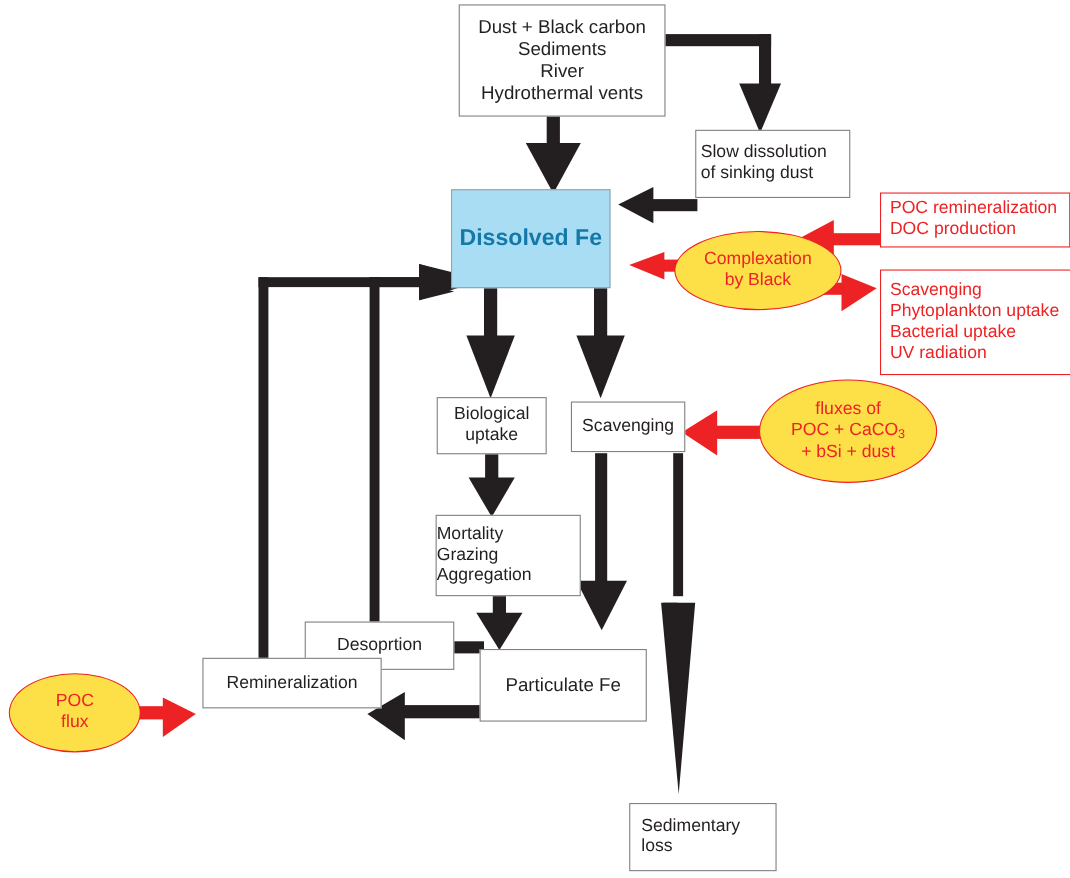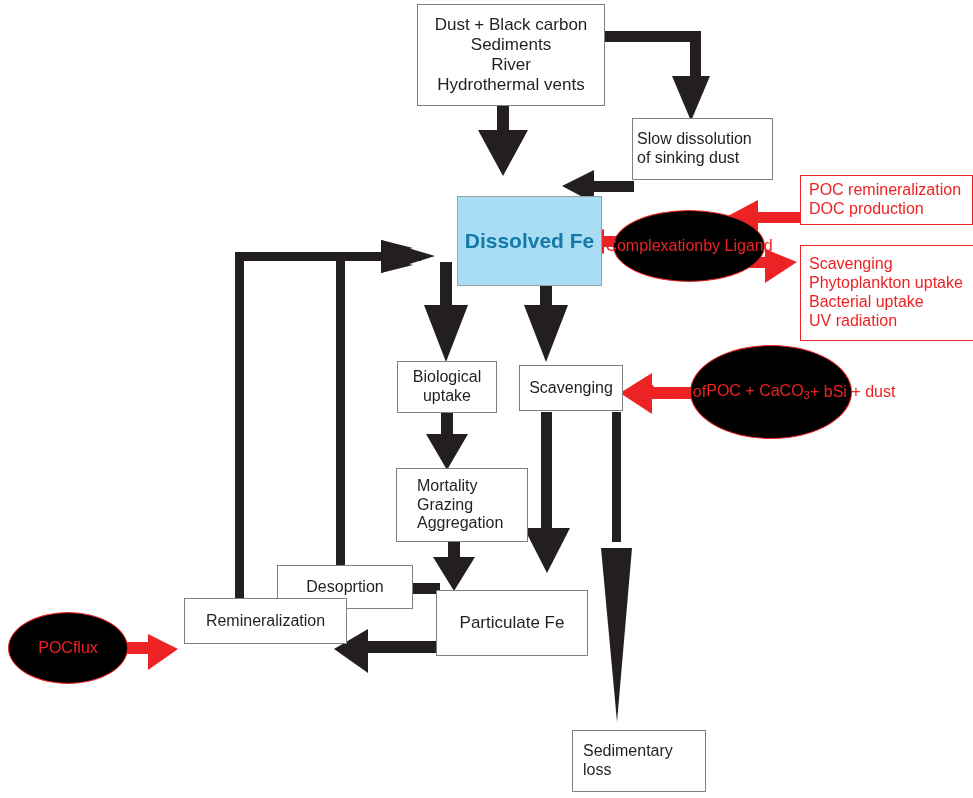--- a/index.html
+++ b/index.html
@@ -6,22 +6,22 @@
   body{width:973px;height:798px;position:relative;overflow:hidden;
        font-family:"Liberation Sans","DejaVu Sans",sans-serif;}
   #canvas{position:absolute;left:0;top:0;width:973px;height:798px;}
 
   .node{position:absolute;box-sizing:border-box;display:flex;flex-direction:column;
         align-items:center;justify-content:center;text-align:center;}
   .boxnode{border:1.6px solid #808080;background:#ffffff;color:#231f20;}
   .boxnode.red{border:1.6px solid #ed2224;color:#ed2224;}
   .boxnode.blue{background:#a9ddf3;border:1.6px solid #9aa0a6;color:#1479a8;
                 font-weight:bold;font-size:21px;}
-  .ell{border:1.7px solid #ed2224;border-radius:50%;color:#ed2224;background:#000000;
-       display:flex;flex-direction:row;align-items:center;justify-content:center;
+  .ell{border:1.7px solid #ed2224;border-radius:50%;color:#ed2224;background:#fde047;
+       display:flex;flex-direction:column;align-items:center;justify-content:center;
        text-align:center;position:absolute;box-sizing:border-box;}
   .ln{line-height:1.18;white-space:nowrap;}
   .lfjust{text-align:left;align-items:flex-start;}
   sub{font-size:.72em;vertical-align:-0.25em;}
 </style>
 </head>
 <body>
 
 <svg id="canvas" viewBox="0 0 973 798" xmlns="http://www.w3.org/2000/svg">
 
@@ -126,57 +126,57 @@
   <div class="ln">Sediments</div>
   <div class="ln">River</div>
   <div class="ln">Hydrothermal vents</div>
 </div>
 
 <div class="node boxnode lfjust" style="left:632px;top:118px;width:141px;height:62px;font-size:16px;padding-left:4px;justify-content:center;">
   <div class="ln">Slow dissolution</div>
   <div class="ln">of sinking dust</div>
 </div>
 
-<div class="node boxnode blue" style="left:457px;top:172px;width:145px;height:90px;margin-top:24px;">
+<div class="node boxnode blue" style="left:410px;top:172px;width:145px;height:90px;">
   <div class="ln">Dissolved Fe</div>
 </div>
 
 <div class="node boxnode red lfjust" style="left:800px;top:175px;width:173px;height:50px;font-size:16px;padding-left:8px;">
   <div class="ln">POC remineralization</div>
   <div class="ln">DOC production</div>
 </div>
 
 <div class="node boxnode red lfjust" style="left:800px;top:245px;width:186px;height:96px;font-size:16px;padding-left:8px;">
   <div class="ln">Scavenging</div>
   <div class="ln">Phytoplankton uptake</div>
   <div class="ln">Bacterial uptake</div>
   <div class="ln">UV radiation</div>
 </div>
 
 <div class="ell" style="left:613px;top:210px;width:152px;height:72px;font-size:16px;">
   <div class="ln">Complexation</div>
-  <div class="ln">by Ligand</div>
+  <div class="ln">by Black</div>
 </div>
 
 <div class="node boxnode" style="left:397px;top:361px;width:100px;height:52px;font-size:16px;">
   <div class="ln">Biological</div>
   <div class="ln">uptake</div>
 </div>
 
 <div class="node boxnode" style="left:519px;top:365px;width:104px;height:46px;font-size:16px;">
   <div class="ln">Scavenging</div>
 </div>
 
 <div class="ell" style="left:690px;top:345px;width:162px;height:94px;font-size:16px;">
   <div class="ln">fluxes of</div>
   <div class="ln">POC + CaCO<sub>3</sub></div>
   <div class="ln">+ bSi + dust</div>
 </div>
 
-<div class="node boxnode lfjust" style="left:396px;top:468px;width:132px;height:74px;font-size:16px;padding-left:20px;">
+<div class="node boxnode lfjust" style="left:396px;top:468px;width:132px;height:74px;font-size:16px;padding-left:0;">
   <div class="ln">Mortality</div>
   <div class="ln">Grazing</div>
   <div class="ln">Aggregation</div>
 </div>
 
 <div class="node boxnode" style="left:277px;top:565px;width:136px;height:44px;font-size:16px;">
   <div class="ln">Desoprtion</div>
 </div>
 
 <div class="node boxnode" style="left:436px;top:590px;width:152px;height:66px;font-size:17px;">

